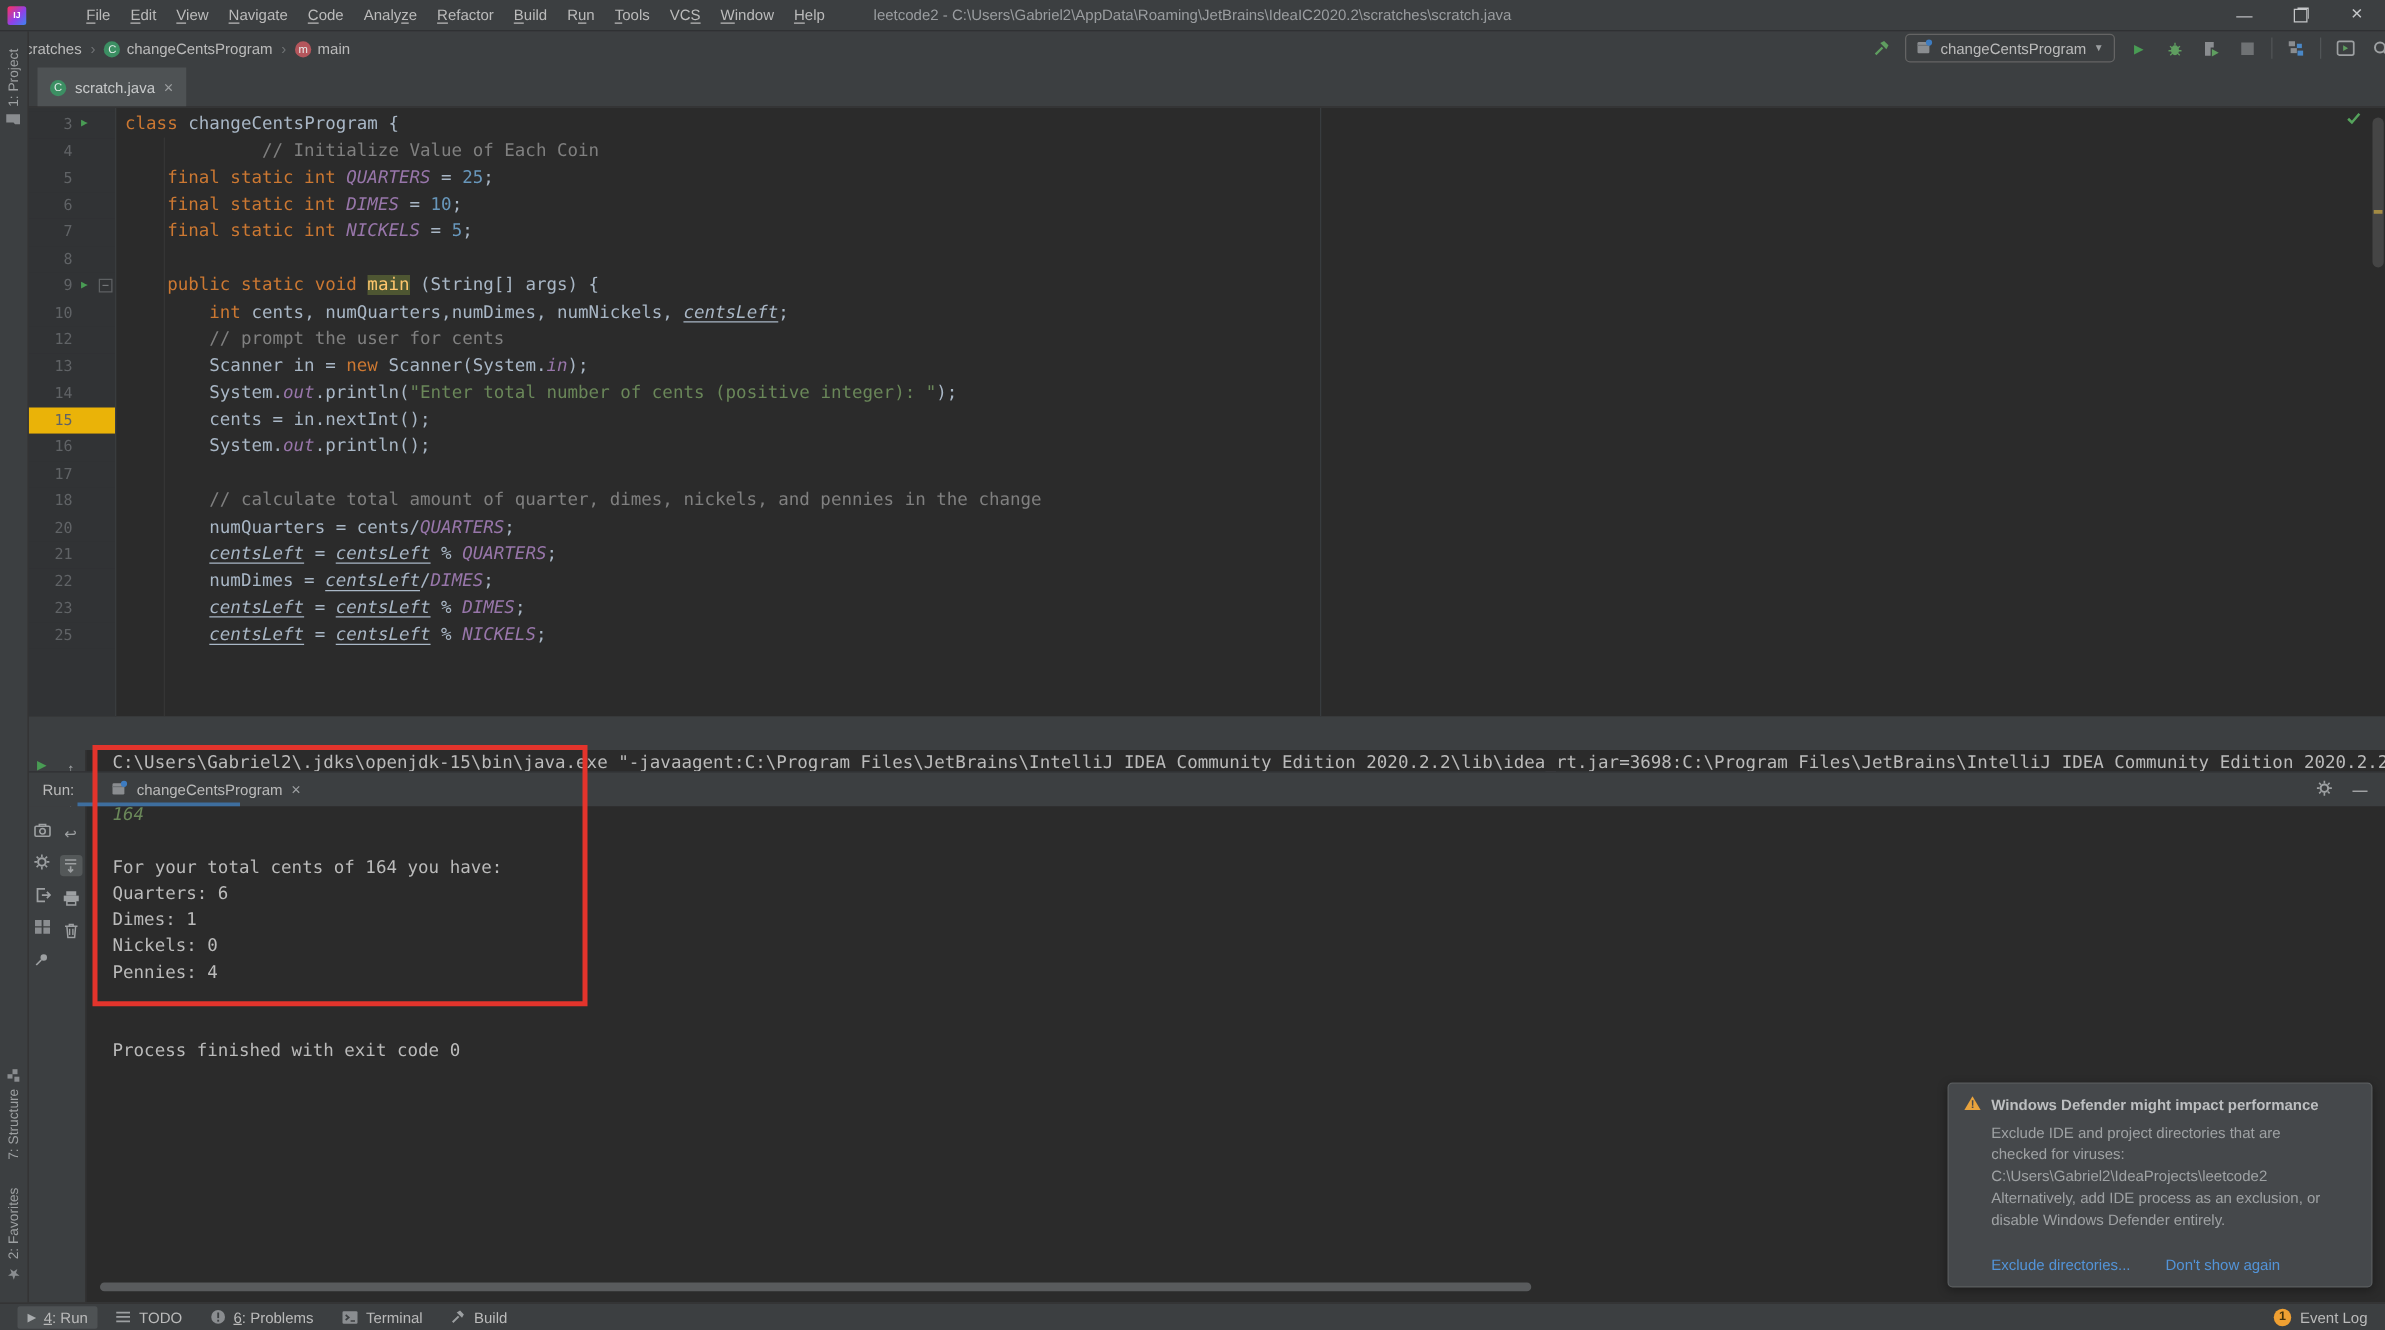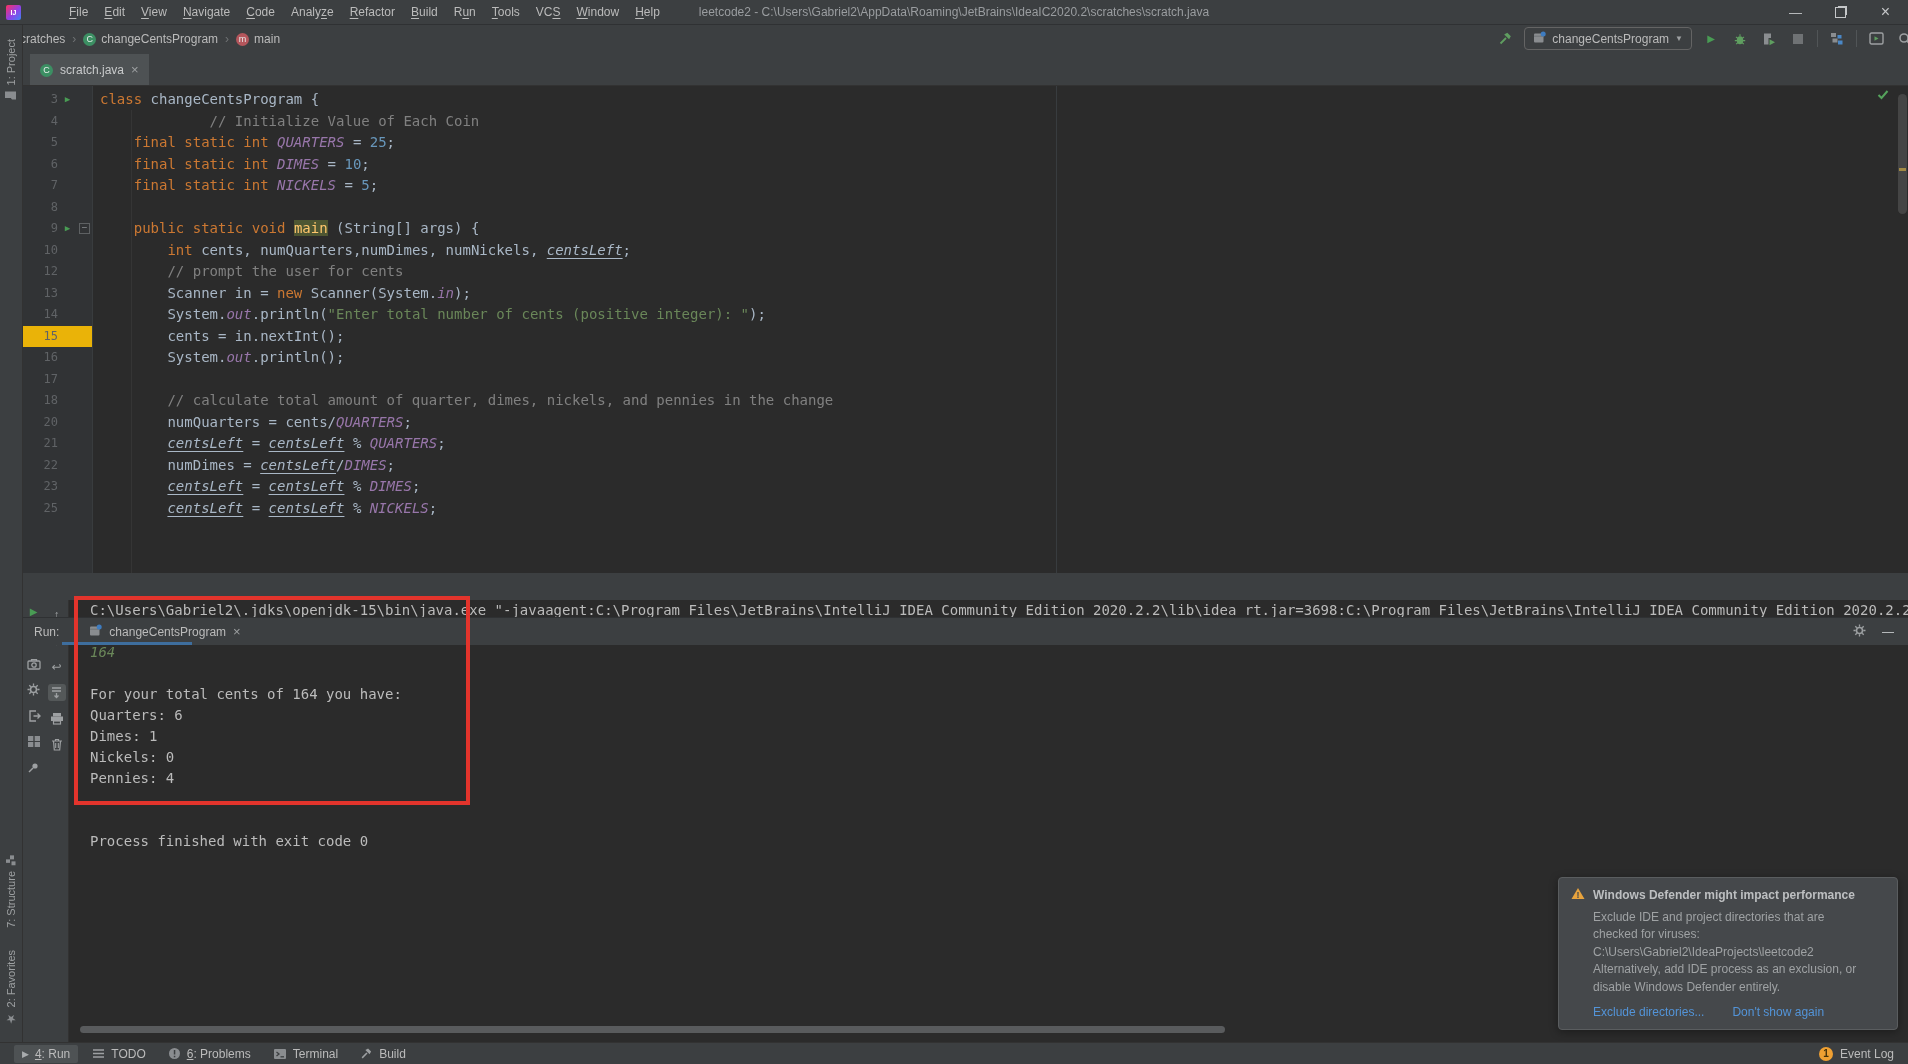--- a/index.html
+++ b/index.html
@@ -88,21 +88,21 @@
 
   
   .red-box{position:absolute;left:74px;top:596px;width:396px;height:209px;box-sizing:border-box;
            border:4px solid #e3342c;z-index:30;}
 
   
   .notification{position:absolute;right:10px;bottom:34px;width:340px;box-sizing:border-box;background:#45484b;
                 border:1px solid #5a5d5f;border-radius:4px;padding:9px 12px 10px;z-index:40;
                 box-shadow:0 2px 8px rgba(0,0,0,0.35);}
   .notif-title{display:flex;gap:8px;align-items:center;font-weight:bold;color:#bdbfc1;font-size:12px;}
-  .notif-body{margin:6px 0 9px 22px;color:#9fa2a4;line-height:17.5px;}
+  .notif-body{margin:6px 0 20px 22px;color:#9fa2a4;line-height:17.5px;}
   .notif-links{margin-left:22px;display:flex;gap:28px;}
   .notif-link{color:#5394d8;}
 
   
   .statusbar{position:absolute;left:0;right:0;bottom:0;height:21px;background:#3c3f41;border-top:1px solid #323232;
              display:flex;align-items:center;padding:0 14px;gap:6px;z-index:5;}
   .sb-item{display:flex;align-items:center;gap:6px;padding:2px 8px;border-radius:2px;color:#bbbbbb;}
   .sb-item.active{background:#4e5254;}
   .sb-right{margin-left:auto;display:flex;align-items:center;gap:7px;}
   .badge-1{width:14px;height:14px;border-radius:50%;background:#efa032;color:#43310a;font-size:10px;font-weight:bold;

